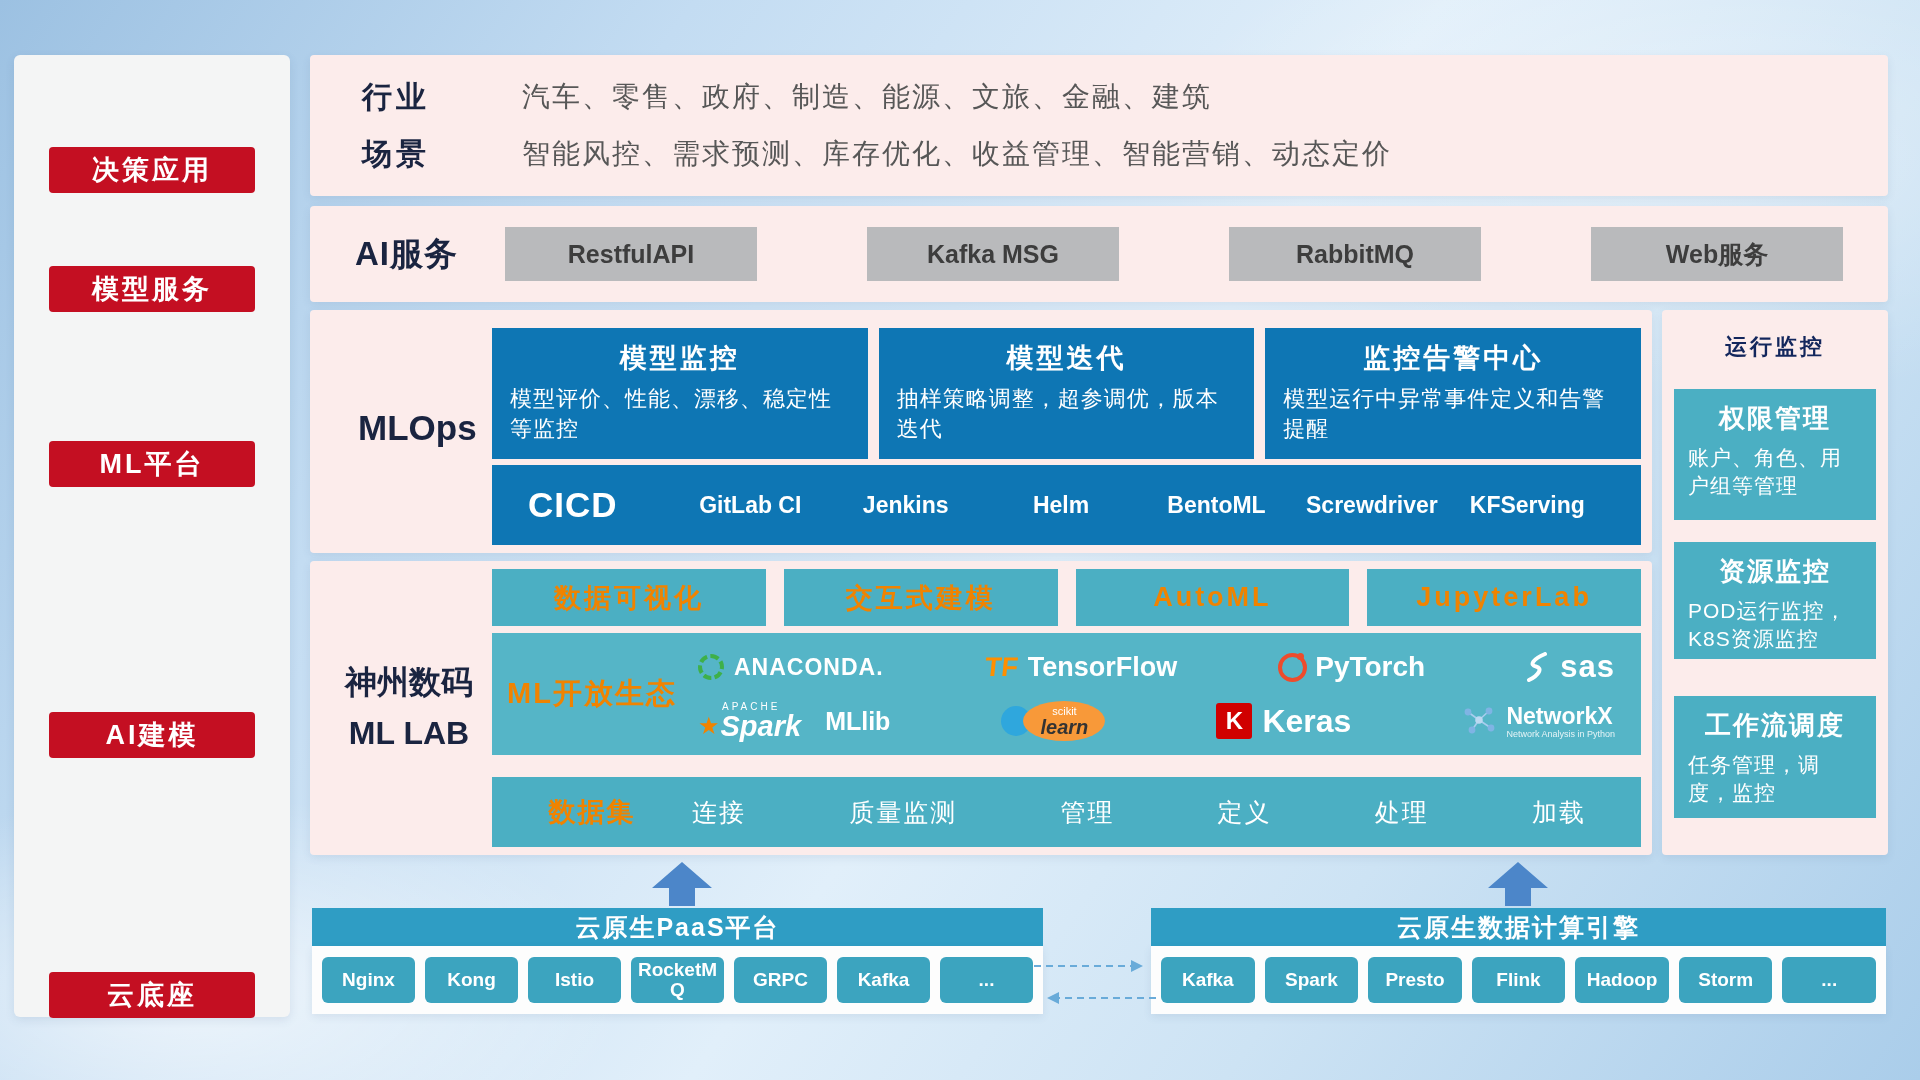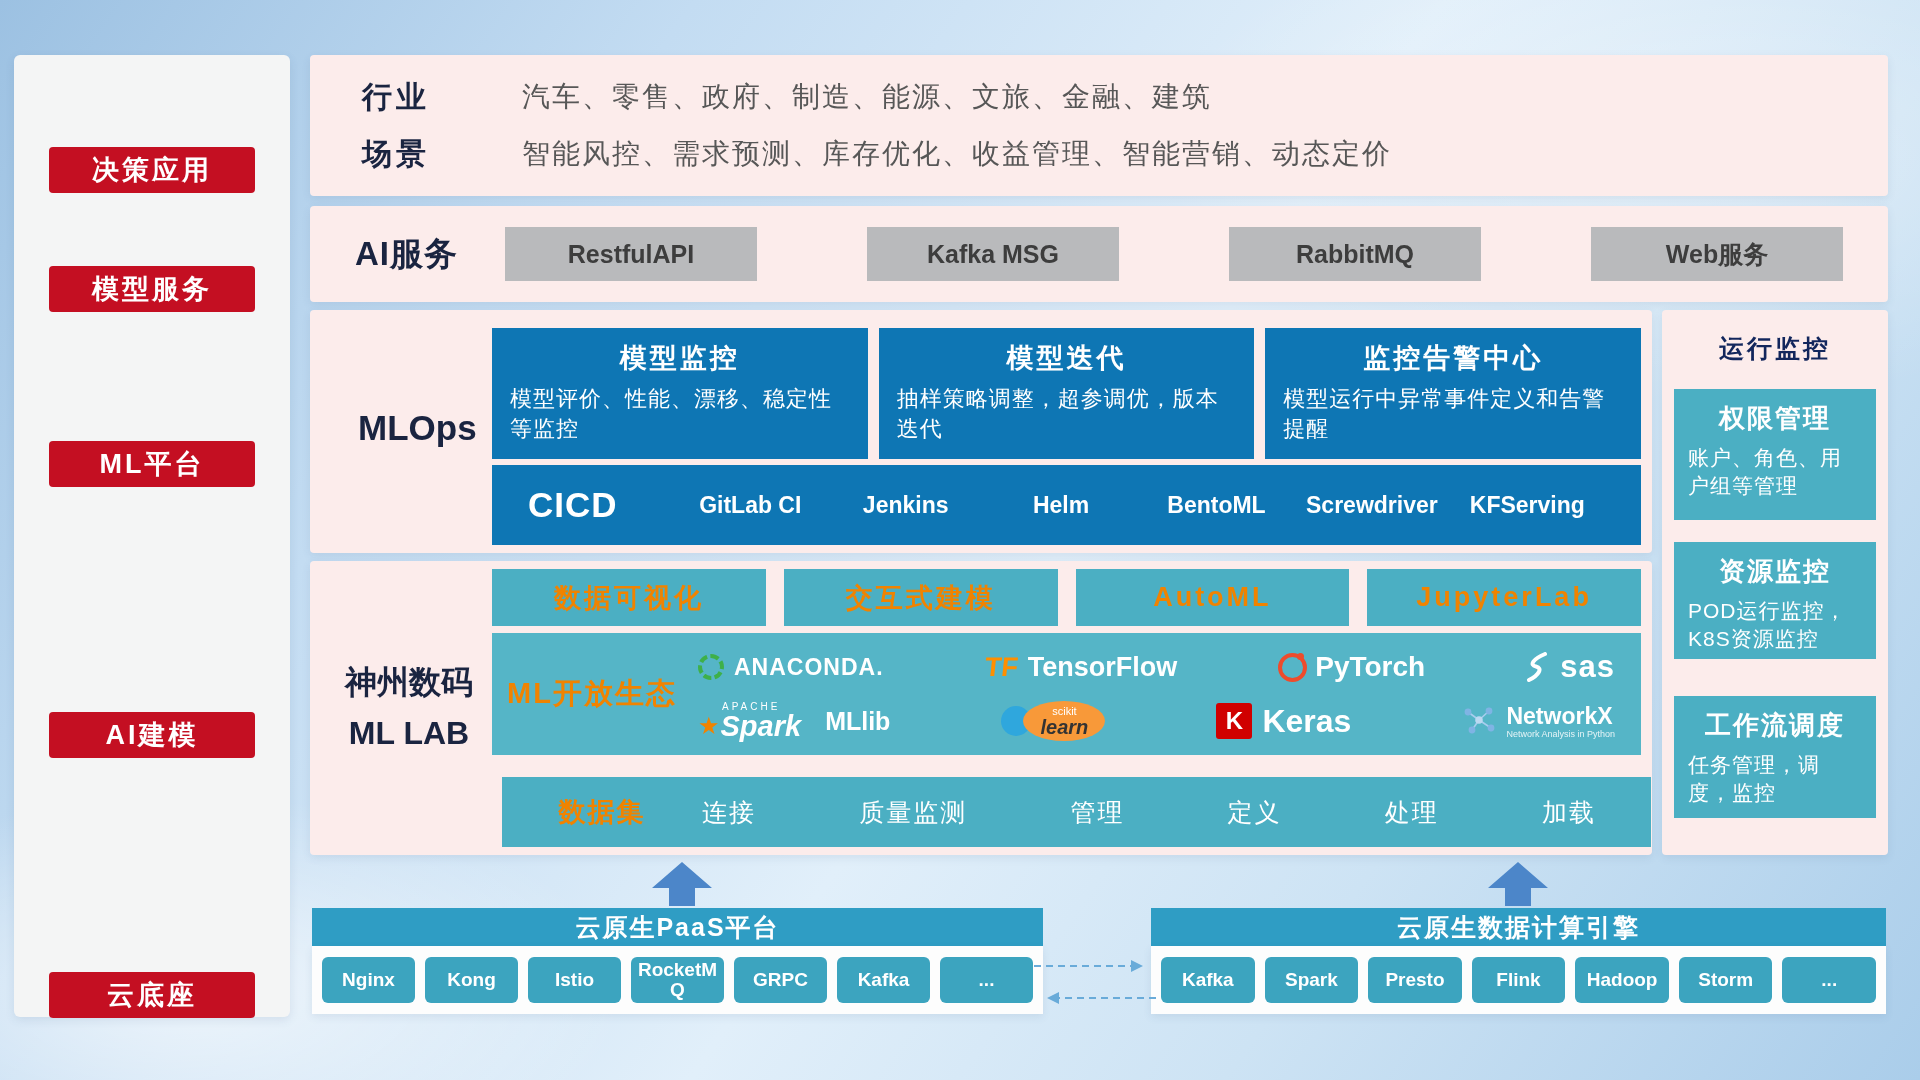--- a/index.html
+++ b/index.html
@@ -88,28 +88,28 @@
   .sk-body{ position:absolute; left:22px; top:2px; width:82px; height:40px; background:#f89939;
     border-radius:50%; display:flex; flex-direction:column; align-items:center; justify-content:center; line-height:1; }
   .sk-super{ font-size:11px; color:#fff; }
   .sk-label{ font-size:20px; font-weight:bold; font-style:italic; color:#333; }
   .keras-box{ width:36px; height:36px; background:#d00000; color:#fff; border-radius:3px;
     display:flex; align-items:center; justify-content:center; font-size:24px; font-weight:bold; }
   .keras-text{ font-size:32px; font-weight:bold; }
   .nx-col{ display:flex; flex-direction:column; line-height:1.15; }
   .nx-text{ font-size:23px; font-weight:bold; }
   .nx-sub{ font-size:9px; color:rgba(255,255,255,.85); }
-  .dataset-bar{ position:absolute; left:192px; top:216px; width:1149px; height:70px;
+  .dataset-bar{ position:absolute; left:182px; top:216px; width:1149px; height:70px;
     background:#4bafc3; display:flex; align-items:center; }
   .ds-label{ width:200px; text-align:center; color:#f08300; font-size:27px; font-weight:bold; letter-spacing:2px; }
   .ds-items{ flex:1; display:flex; justify-content:space-between; padding-right:55px;
     color:#fff; font-size:25px; letter-spacing:2px; }
   
   .monitor{ left:1662px; top:310px; width:226px; height:545px; }
-  .monitor-title{ margin-top:22px; text-align:center; font-size:25px; font-weight:bold;
+  .monitor-title{ margin-top:22px; text-align:center; font-size:22px; font-weight:bold;
     color:#12265c; letter-spacing:3px; }
   .mon-card{ position:absolute; left:12px; width:202px; background:#4bafc3; color:#fff; }
   .mon-card-1{ top:79px; height:131px; }
   .mon-card-2{ top:232px; height:117px; }
   .mon-card-3{ top:386px; height:122px; }
   .mon-title{ text-align:center; font-size:26px; font-weight:bold; padding-top:12px; letter-spacing:2px; }
   .mon-desc{ font-size:21px; padding:8px 14px 12px; line-height:1.35; letter-spacing:1px; }
   
   .cloud-bar{ position:absolute; top:908px; height:38px; background:#2f9dc4; color:#fff;
     font-size:25px; font-weight:bold; letter-spacing:2px;

